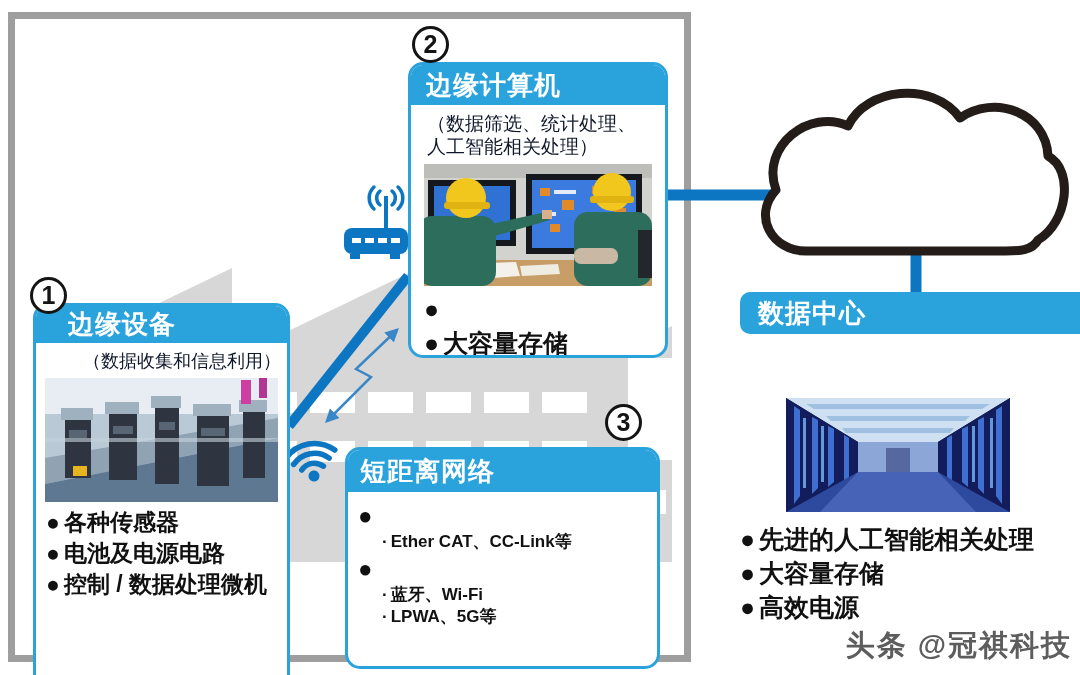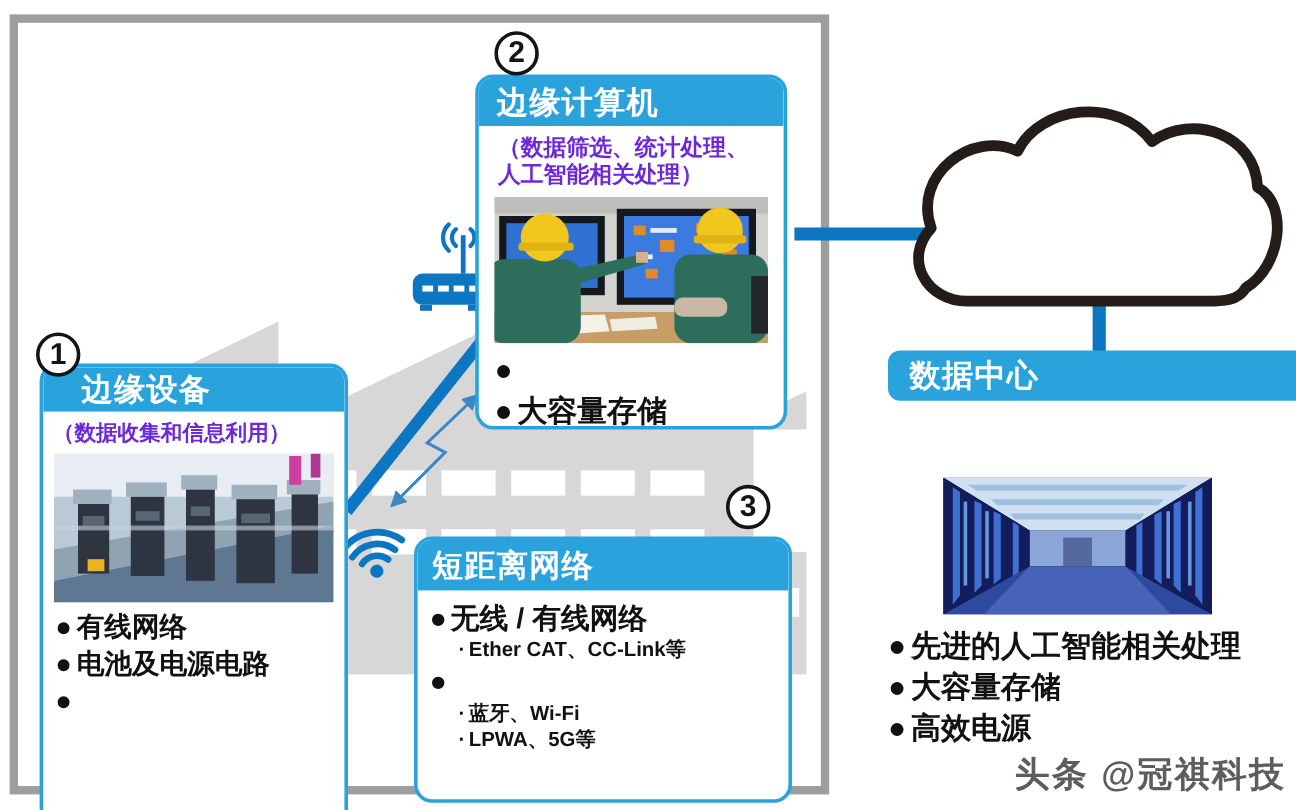--- a/index.html
+++ b/index.html
@@ -11,27 +11,27 @@
 
   .layer{position:absolute;left:0;top:0;width:1080px;height:675px;pointer-events:none;}
 
   
   .card{position:absolute;box-sizing:border-box;background:#fff;
         border:3px solid #2aa3dc;border-radius:15px;overflow:hidden;}
   .card-header{background:#2aa3dc;color:#fff;font-weight:700;font-size:26px;
                line-height:40px;height:40px;letter-spacing:1px;}
   .card-edge-device{left:33px;top:303px;width:257px;height:402px;}
   .card-edge-device .card-header{padding-left:32px;height:37px;line-height:37px;}
-  .card-edge-computer{left:396px;top:62px;width:260px;height:296px;}
+  .card-edge-computer{left:408px;top:62px;width:260px;height:296px;}
   .card-edge-computer .card-header{padding-left:15px;}
   .card-short-range{left:345px;top:447px;width:315px;height:222px;}
   .card-short-range .card-header{padding-left:12px;height:42px;line-height:42px;}
 
-  .subtitle{font-weight:700;color:#6d28d9;}
-  .card-edge-device .subtitle{font-size:18px;margin:6px 6px 0 8px;}
+  .subtitle{font-weight:400;color:#0f172a;}
+  .card-edge-device .subtitle{font-size:18px;margin:6px 6px 0 8px;text-align:right;}
   .card-edge-computer .subtitle{font-size:19px;line-height:23px;margin:7px 6px 0 16px;}
 
   .photo{display:block;}
   .card-edge-device .photo{margin:5px auto 0 auto;}
   .card-edge-computer .photo{margin:6px auto 0 auto;}
 
   .bullets{margin-top:5px;}
   .bullet{display:flex;align-items:baseline;font-weight:700;color:#111;}
   .bullet .bm{flex:0 0 auto;margin-right:4px;}
   .card-edge-device .bullets{margin-left:10px;}
@@ -185,28 +185,29 @@
           <rect x="156" y="50" width="24" height="8"></rect>
       </g>
       <rect x="196" y="2" width="10" height="24" fill="#cc3fa0"></rect>
       <rect x="214" y="0" width="8" height="20" fill="#b13693"></rect>
       <rect x="28" y="88" width="14" height="10" fill="#e8b520"></rect>
       <rect x="0" y="60" width="233" height="4" fill="#c6d4de" opacity="0.6"></rect>
     </svg>
     <div class="bullets">
       <div class="bullet">
         <span class="bm">●</span>
-        <span>有线网络</span>
+        <span>各种传感器</span>
       </div>
       <div class="bullet">
         <span class="bm">●</span>
         <span>电池及电源电路</span>
       </div>
       <div class="bullet">
         <span class="bm">●</span>
+        <span>控制 / 数据处理微机</span>
       </div>
     </div>
   </div>
 
   <div class="card card-edge-computer">
     <div class="card-header">边缘计算机</div>
     <div class="subtitle">
       <div>（数据筛选、统计处理、</div>
       <div>人工智能相关处理）</div>
     </div>
@@ -254,21 +255,20 @@
         <span>大容量存储</span>
       </div>
     </div>
   </div>
 
   <div class="card card-short-range">
     <div class="card-header">短距离网络</div>
     <div class="groups">
       <div class="group-label">
         <span class="bm">●</span>
-        <span>无线 / 有线网络</span>
       </div>
       <div class="subitem">
         <span class="bm">·</span>
         <span>Ether CAT、CC-Link等</span>
       </div>
       <div class="group-label">
         <span class="bm">●</span>
       </div>
       <div class="subitem">
         <span class="bm">·</span>

